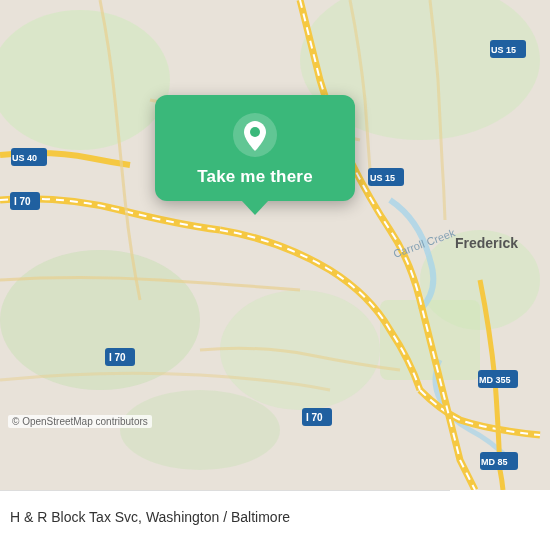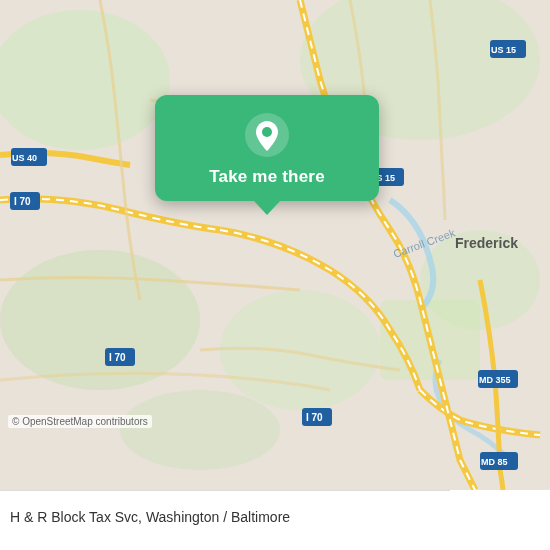--- a/index.html
+++ b/index.html
@@ -27,21 +27,21 @@
       position: absolute;
       top: 0;
       left: 0;
     }
 
     
     .popup-card {
       position: absolute;
       top: 95px;
       left: 155px;
-      width: 224px;
+      width: 200px;
       background: #3ab87a;
       border-radius: 12px;
       display: flex;
       flex-direction: column;
       align-items: center;
       padding: 18px 32px 14px;
       box-shadow: 0 4px 16px rgba(0,0,0,0.3);
       z-index: 10;
     }
 

